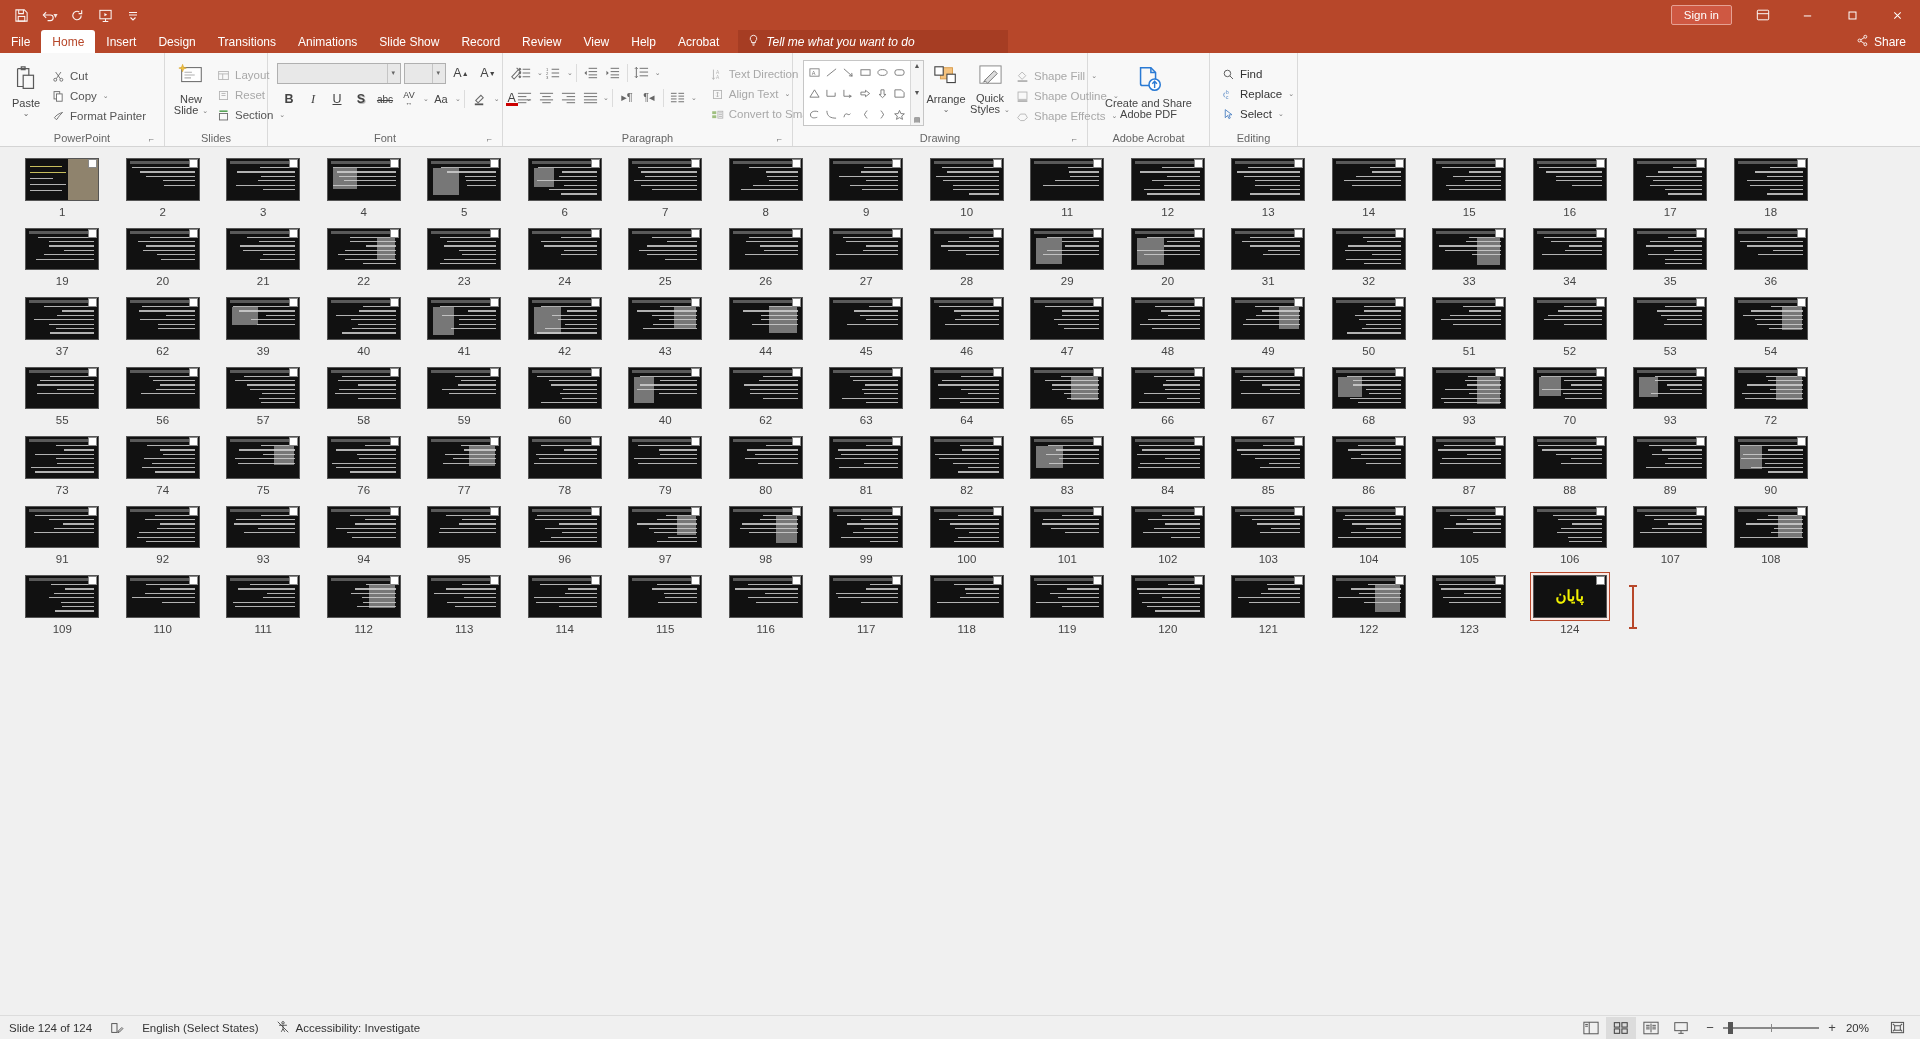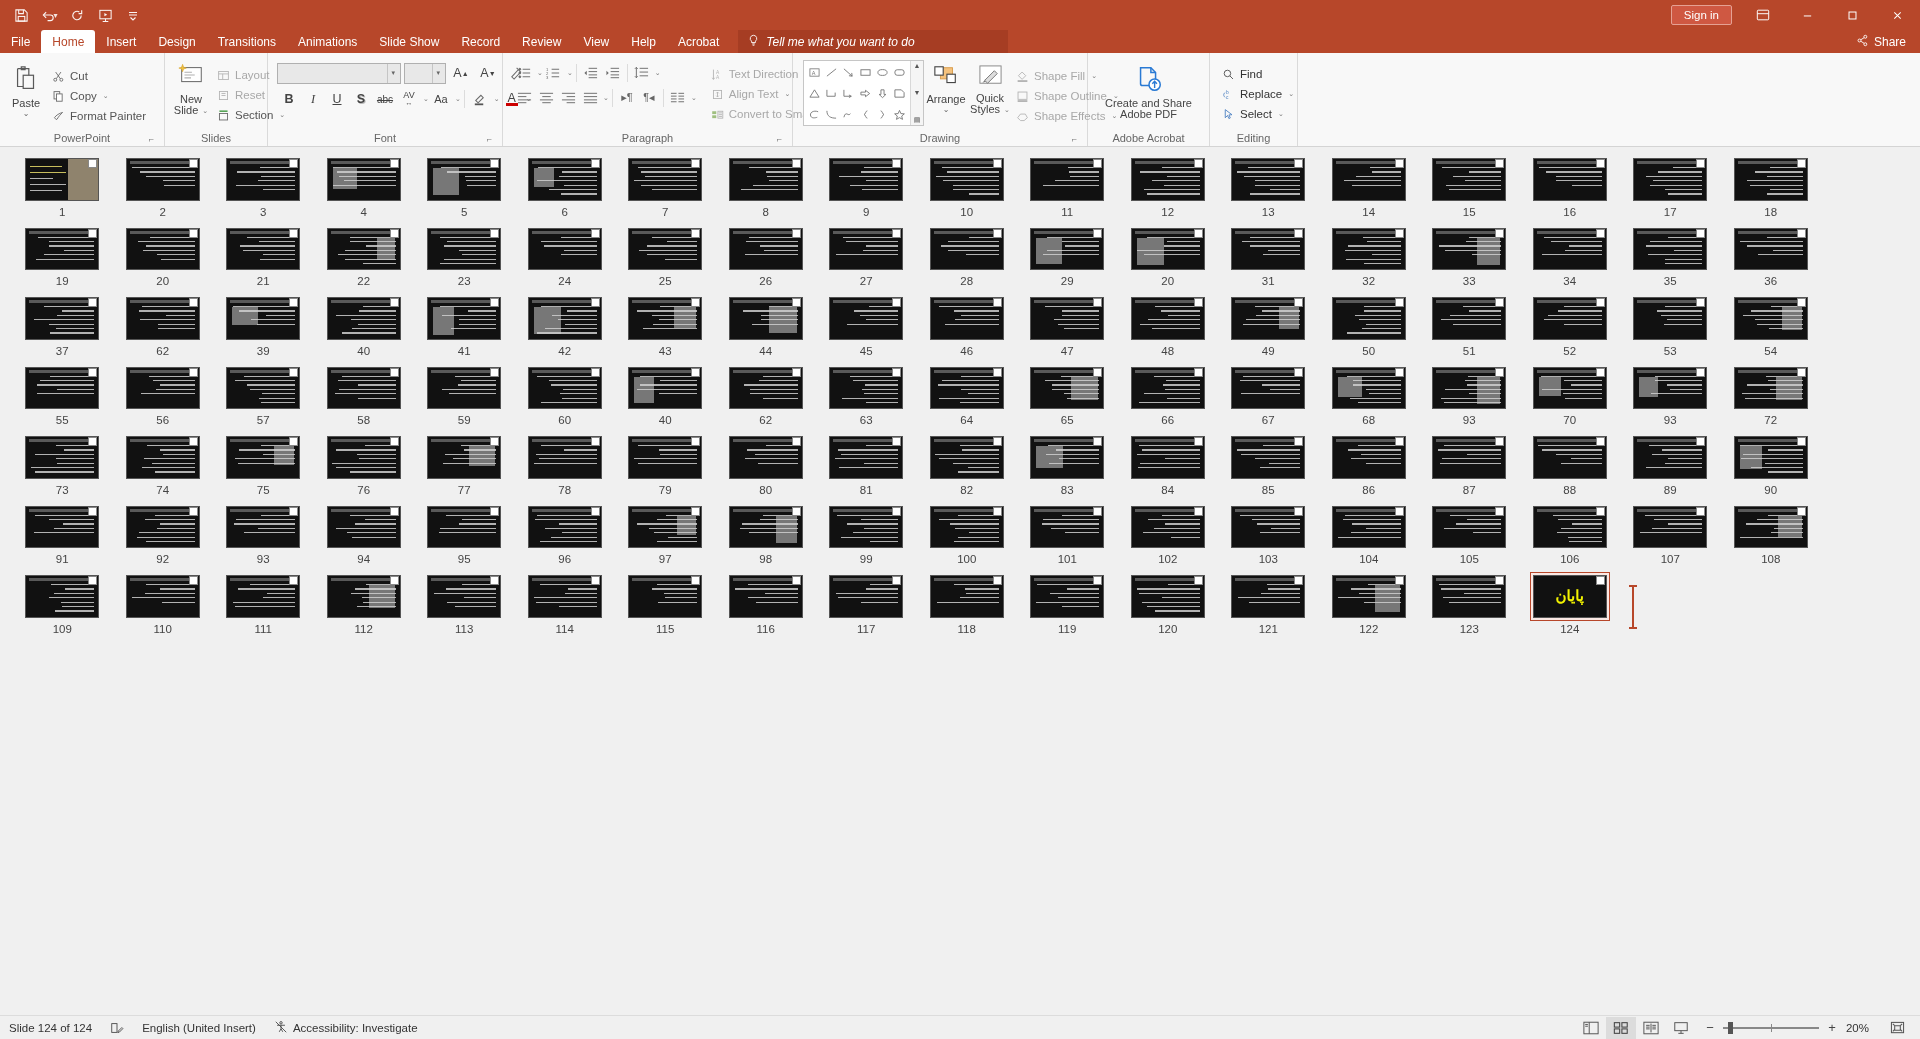--- a/index.html
+++ b/index.html
@@ -2675,21 +2675,21 @@
 </div>
 
 <div class="statusbar">
   <div class="sb-item">Slide 124 of 124</div>
   <div class="sb-item">
     <svg width="14" height="14" viewBox="0 0 16 16" fill="none" stroke="#444" stroke-width="1">
         <rect x="2" y="3" width="6" height="10"></rect>
         <path d="M9.5 11.5 13.5 7.5l1.2 1.2-4 4-1.7.5z"></path>
       </svg>
   </div>
-  <div class="sb-item">English (United Insert)</div>
+  <div class="sb-item">English (Select States)</div>
   <div class="sb-item">
     <span>
       <svg width="14" height="14" viewBox="0 0 16 16" fill="none" stroke="#444" stroke-width="1">
           <circle cx="8" cy="3.2" r="1.4"></circle>
           <path d="M3.5 6h9M8 6v4M8 10l-2 3.5M8 10l2 3.5"></path>
           <path d="M2 2l12 12" stroke="#444"></path>
         </svg>
     </span>
     <span>Accessibility: Investigate</span>
   </div>

